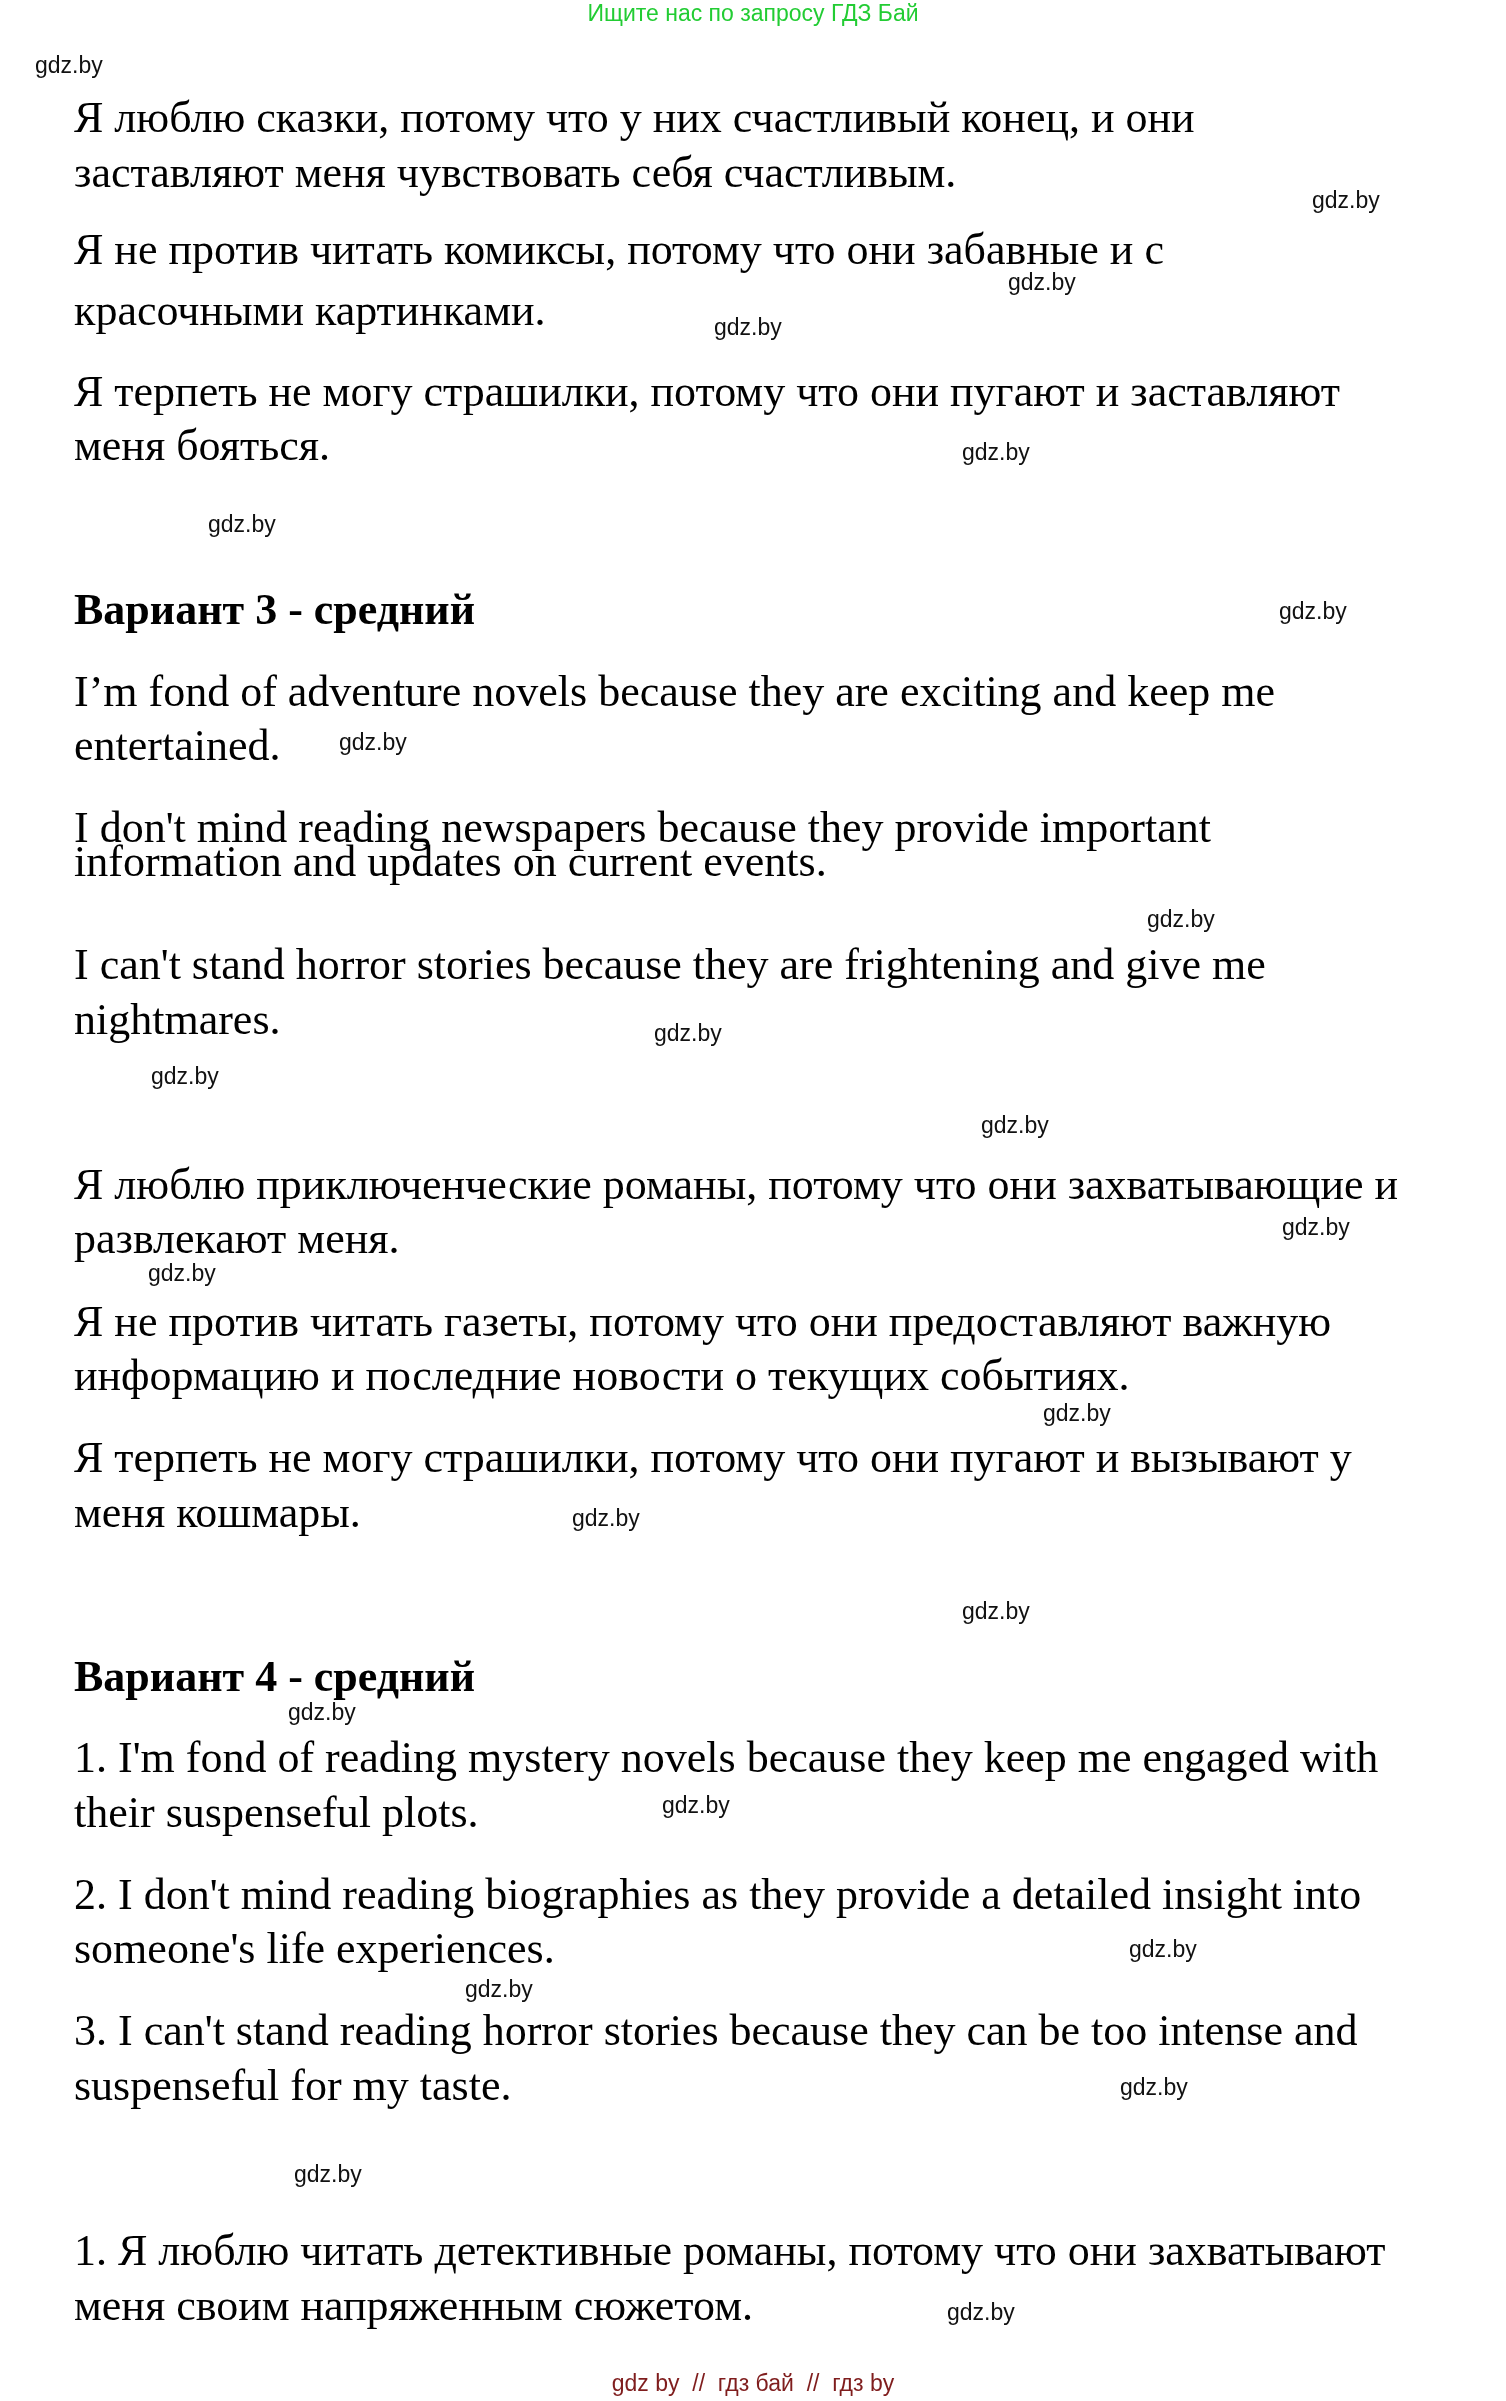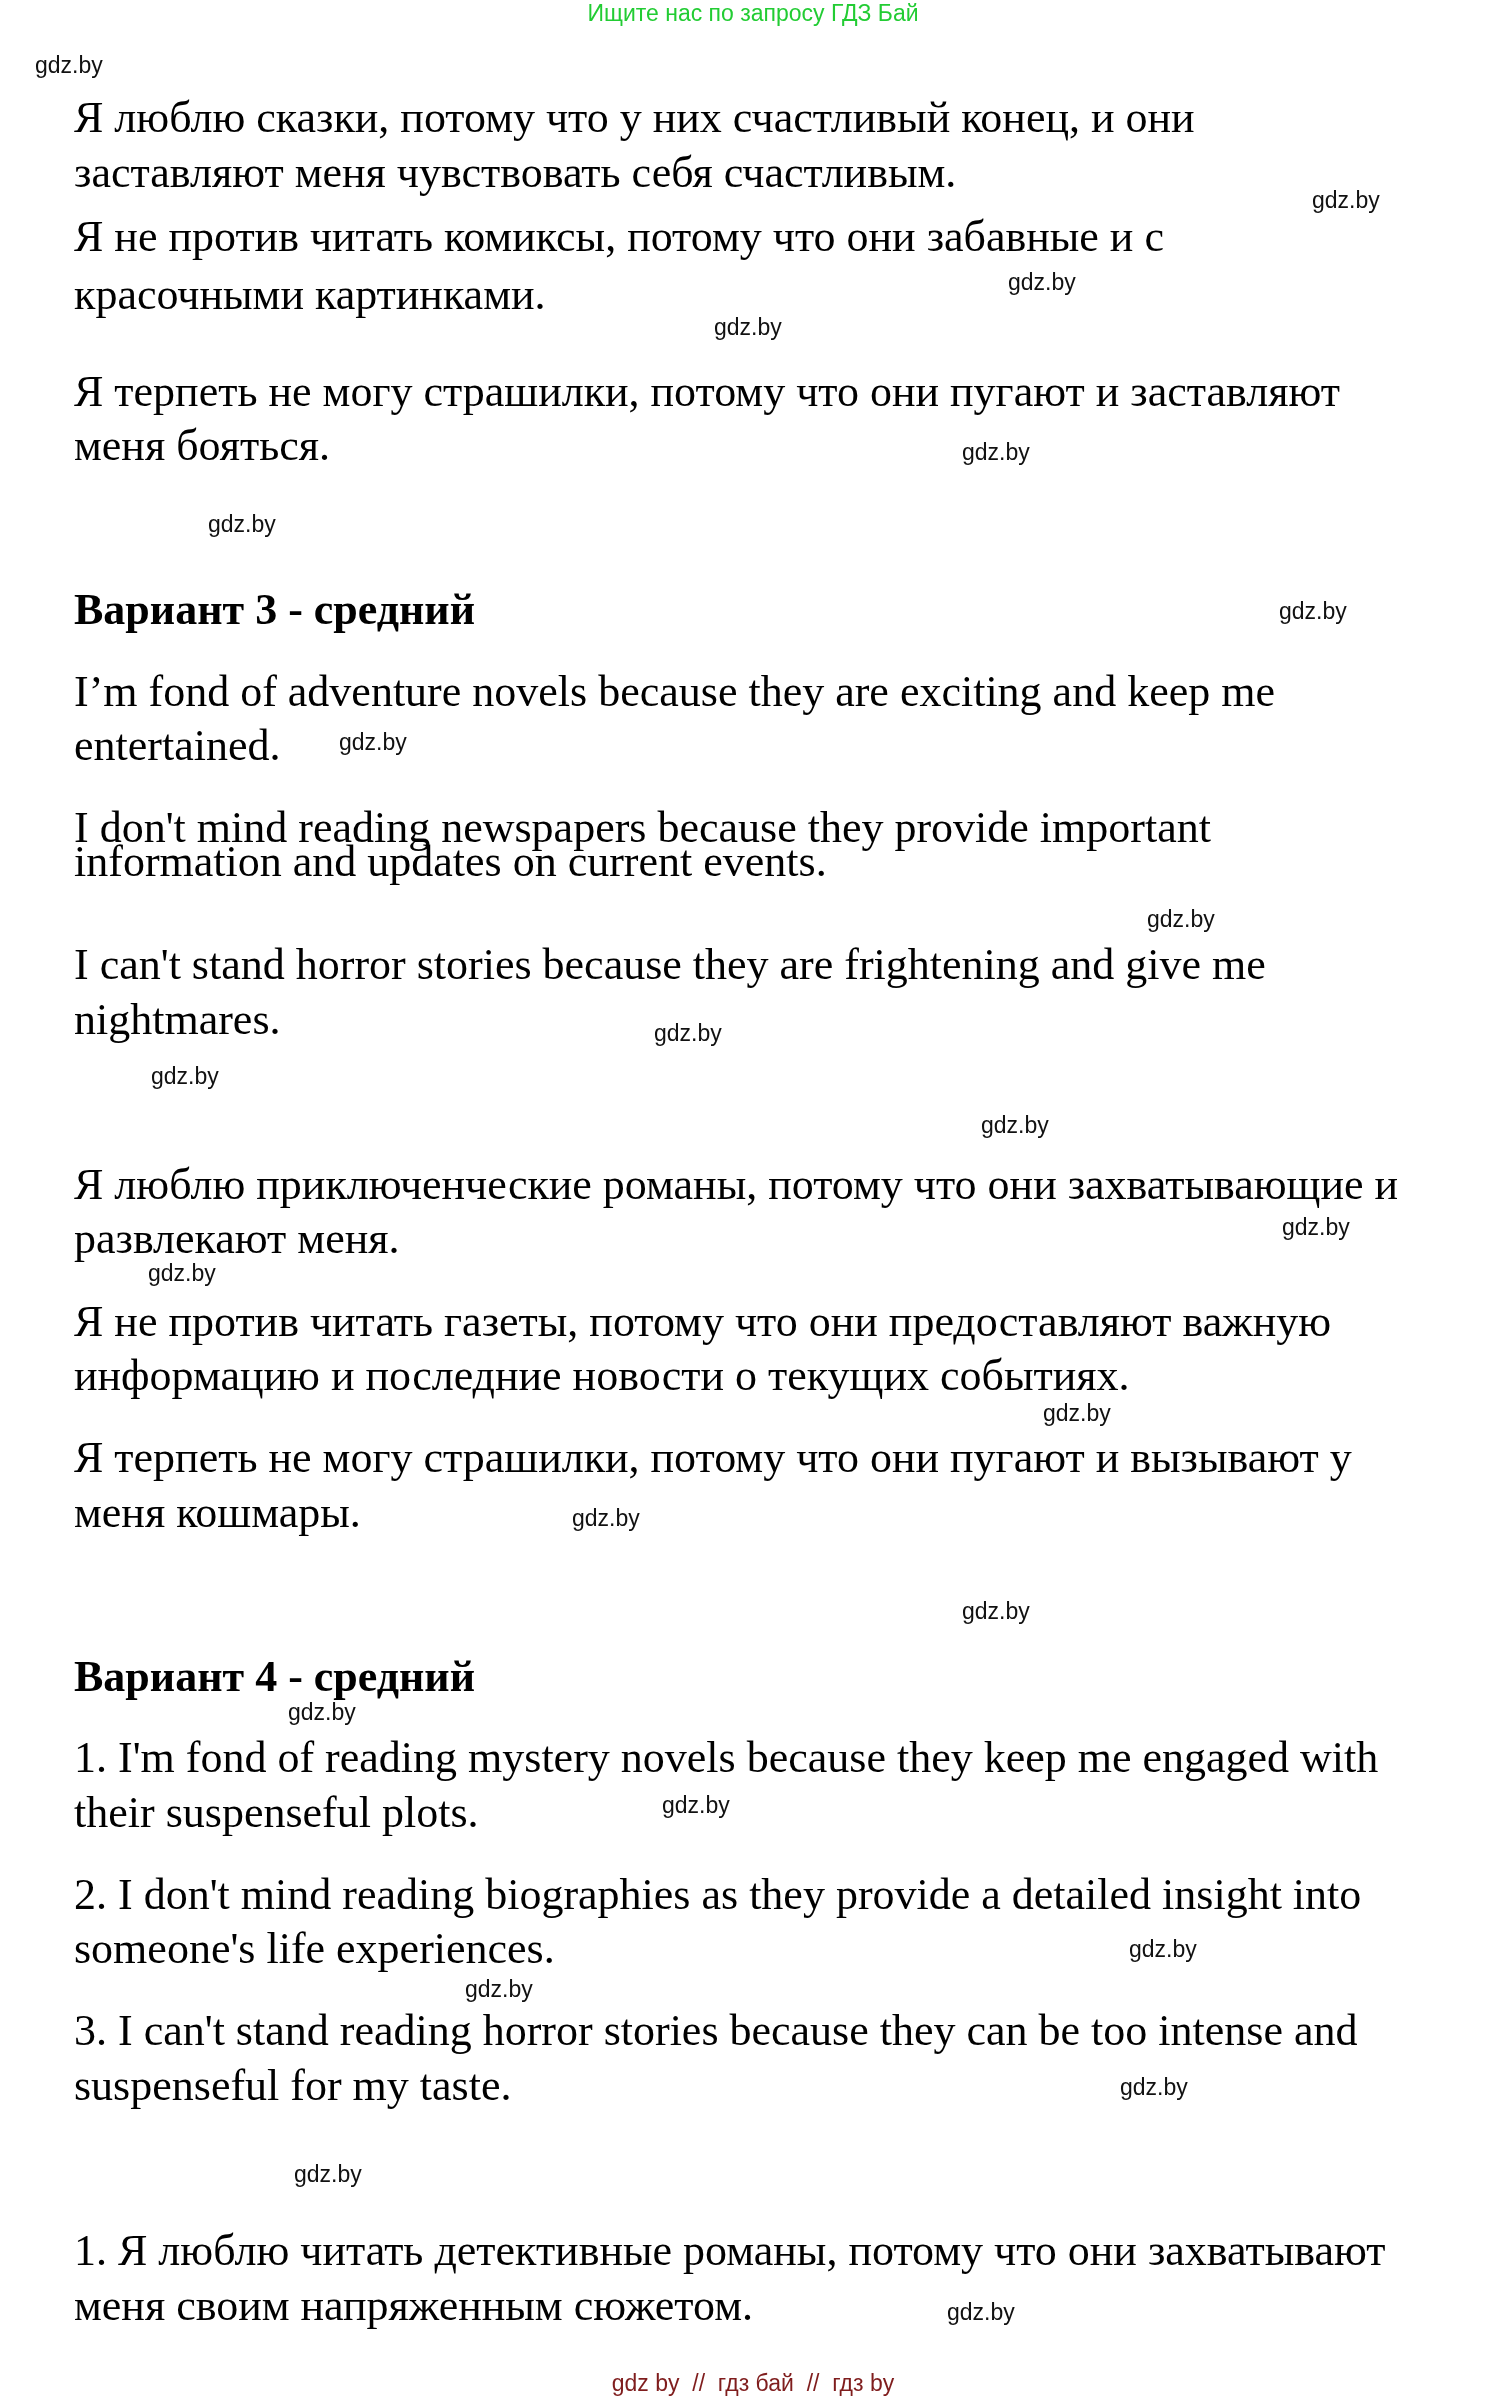--- a/index.html
+++ b/index.html
@@ -29,22 +29,22 @@
   }
 </style>
 </head>
 <body>
 
 <div class="header">Ищите нас по запросу ГДЗ Бай</div>
 
 <div>
   <div class="line" style="top:96px">Я люблю сказки, потому что у них счастливый конец, и они</div>
   <div class="line" style="top:151px">заставляют меня чувствовать себя счастливым.</div>
-  <div class="line" style="top:215px">Я не против читать комиксы, потому что они забавные и с</div>
-  <div class="line" style="top:273px">красочными картинками.</div>
+  <div class="line" style="top:228px">Я не против читать комиксы, потому что они забавные и с</div>
+  <div class="line" style="top:289px">красочными картинками.</div>
   <div class="line" style="top:370px">Я терпеть не могу страшилки, потому что они пугают и заставляют</div>
   <div class="line" style="top:424px">меня бояться.</div>
 </div>
 
 <div>
   <div class="line heading" style="top:588px">Вариант 3 - средний</div>
 
   <div class="line" style="top:670px">I’m fond of adventure novels because they are exciting and keep me</div>
   <div class="line" style="top:724px">entertained.</div>
   <div class="line" style="top:806px">I don't mind reading newspapers because they provide important</div>

